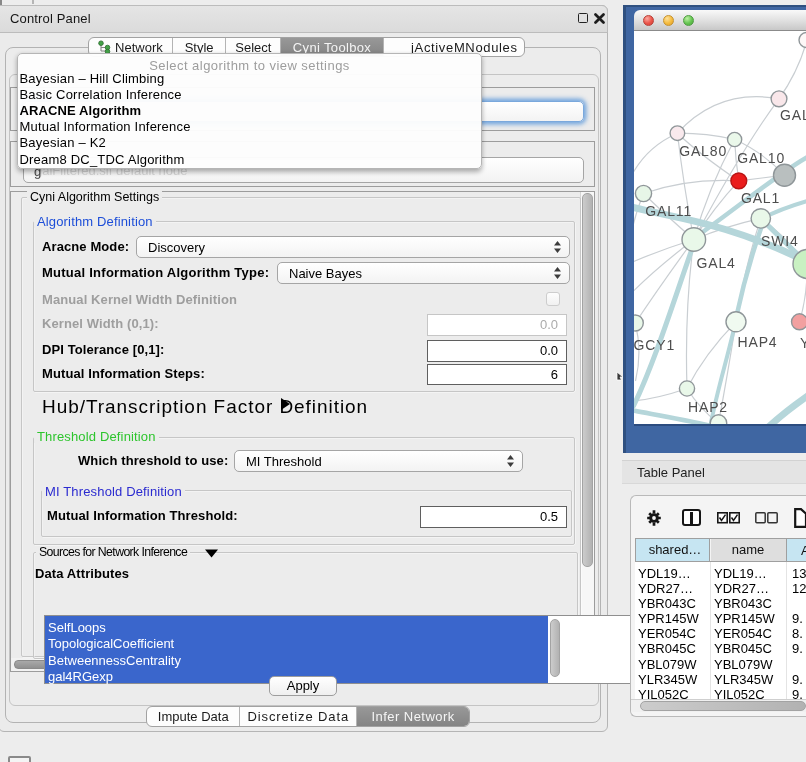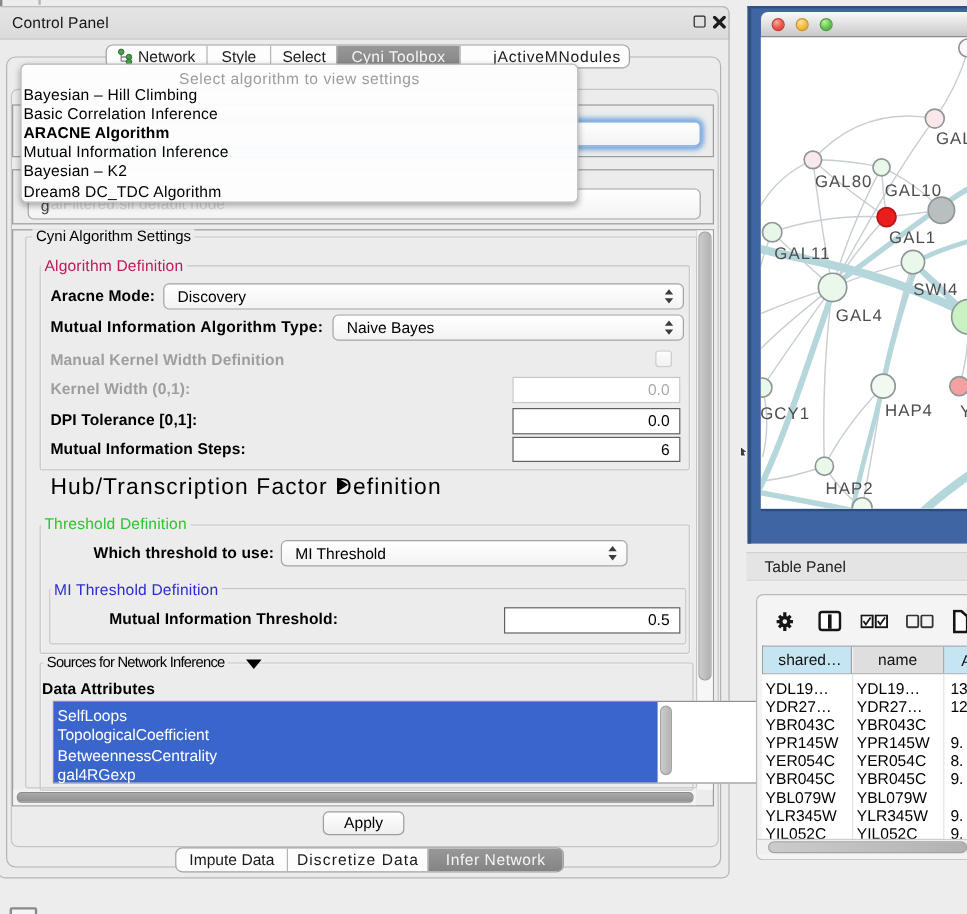--- a/index.html
+++ b/index.html
@@ -60,21 +60,21 @@
 <div class="abs" style="left:10px;top:191px;width:585px;height:481px;border:1px solid #9c9c9c;background:#ececec;box-sizing:border-box;"></div>
 <div class="abs" style="left:580px;top:192px;width:14px;height:466px;background:#f7f7f7;border-left:1px solid #d5d5d5;box-sizing:border-box;"></div>
 <div class="sb-thumb" style="left:582px;top:193px;width:10.5px;height:374px;"></div>
 <div class="abs" style="left:11px;top:658px;width:569px;height:13px;background:#f2f2f2;"></div>
 <div class="sb-thumb" style="left:14px;top:659.5px;width:564px;height:9.5px;background:linear-gradient(#a9a9a9,#919191);border-color:#8a8a8a;border-radius:4px;"></div>
 
 <div class="fs" style="left:21px;top:197px;width:558px;height:458px;"></div>
 <div class="fslab" style="left:27px;top:191px;color:#000;font-size:12.5px;">Cyni Algorithm Settings</div>
 
 <div class="fs" style="left:33px;top:221px;width:540px;height:169px;"></div>
-<div class="fslab" style="left:34px;top:215px;color:#be185d;letter-spacing:0.15px;">Algorithm Definition</div>
+<div class="fslab" style="left:34px;top:215px;color:#1d4ed8;letter-spacing:0.15px;">Algorithm Definition</div>
 
 <label class="b" style="left:42px;top:238.5px;">Aracne Mode:</label>
 <div class="combo" style="left:136px;top:236px;width:434px;height:22px;">
   <span class="ct">Discovery</span>
   <svg class="ar" width="9" height="14" viewBox="0 0 9 14">
       <path d="M4.5 1 L8 5.4 H1 Z M4.5 13 L1 8.6 H8 Z" fill="#3c3c3c"></path>
     </svg>
 </div>
 <label class="b" style="left:42px;top:264.5px;letter-spacing:0.25px;">Mutual Information Algorithm Type:</label>
 <div class="combo" style="left:277px;top:262px;width:293px;height:22px;">
@@ -103,31 +103,31 @@
 <label class="b" style="left:78px;top:452.5px;">Which threshold to use:</label>
 <div class="combo" style="left:234px;top:450px;width:289px;height:22px;">
   <span class="ct">MI Threshold</span>
   <svg class="ar" width="9" height="14" viewBox="0 0 9 14">
       <path d="M4.5 1 L8 5.4 H1 Z M4.5 13 L1 8.6 H8 Z" fill="#3c3c3c"></path>
     </svg>
 </div>
 
 <div class="fs" style="left:41px;top:490px;width:529px;height:45px;"></div>
 <div class="fslab" style="left:42px;top:485px;color:#2b2bd0;letter-spacing:0.15px;">MI Threshold Definition</div>
-<label class="b" style="left:47px;top:507.5px;margin-left:44px;">Mutual Information Threshold:</label>
+<label class="b" style="left:47px;top:507.5px;">Mutual Information Threshold:</label>
 <div class="tf" style="left:420px;top:506px;width:147px;height:22px;border:1px solid #5f5f5f;color:#000;line-height:20px;">0.5</div>
 
 <div class="fs" style="left:33px;top:552px;width:543px;height:105px;"></div>
 <div class="fslab" style="left:36px;top:546px;color:#000;font-size:12.3px;letter-spacing:-0.62px;">Sources for Network Inference</div>
 <svg class="abs" style="left:205px;top:548.5px;z-index:2;" width="13" height="9" viewBox="0 0 13 9">
     <path d="M0 0.5 L13 0.5 L6.5 8.5 Z" fill="#000"></path>
   </svg>
 <label class="b" style="left:35px;top:565.5px;">Data Attributes</label>
 
-<div class="abs" style="left:44px;top:584px;width:607px;height:69px;border:1px solid #8f8f8f;background:#fff;box-sizing:border-box;">
+<div class="abs" style="left:44px;top:615px;width:607px;height:69px;border:1px solid #8f8f8f;background:#fff;box-sizing:border-box;">
   <div class="abs" style="left:0;top:0;width:503px;height:67px;background:#3a66cc;"></div>
   <div class="abs" style="left:3px;top:3.5px;color:#fff;font-size:13px;">SelfLoops</div>
   <div class="abs" style="left:3px;top:20px;color:#fff;font-size:13px;">TopologicalCoefficient</div>
   <div class="abs" style="left:3px;top:36.5px;color:#fff;font-size:13px;">BetweennessCentrality</div>
   <div class="abs" style="left:3px;top:52.5px;color:#fff;font-size:13px;">gal4RGexp</div>
   <div class="sb-thumb" style="left:505px;top:3px;width:9.5px;height:58px;"></div>
 </div>
 
 <div class="abs" style="left:269px;top:676px;width:68px;height:19.5px;background:linear-gradient(#ffffff,#efefef);
      border:1px solid #9d9d9d;border-radius:5px;font-size:13px;display:flex;align-items:center;justify-content:center;box-sizing:border-box;">Apply</div>

